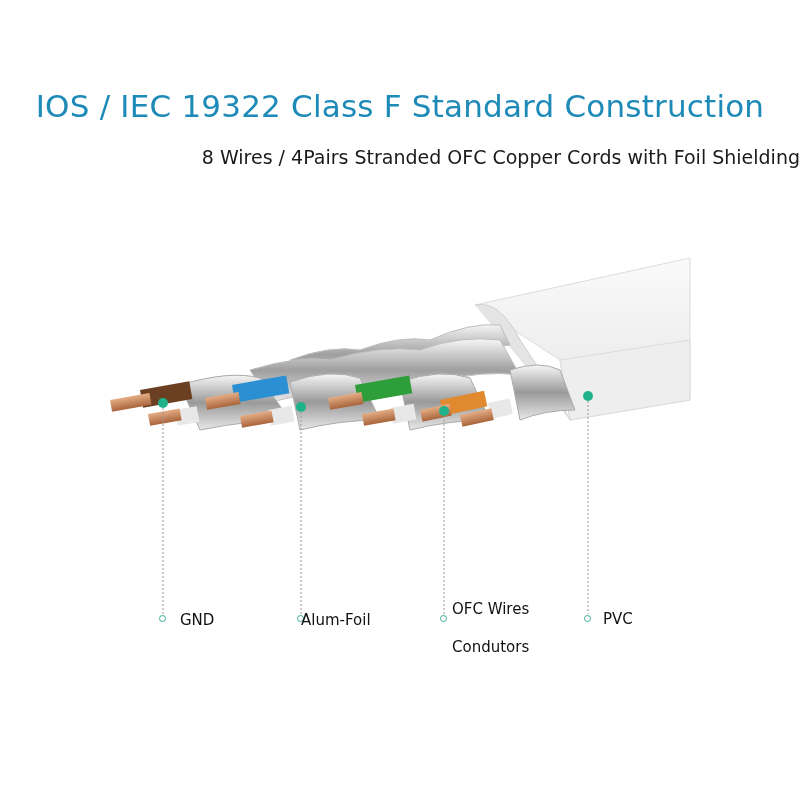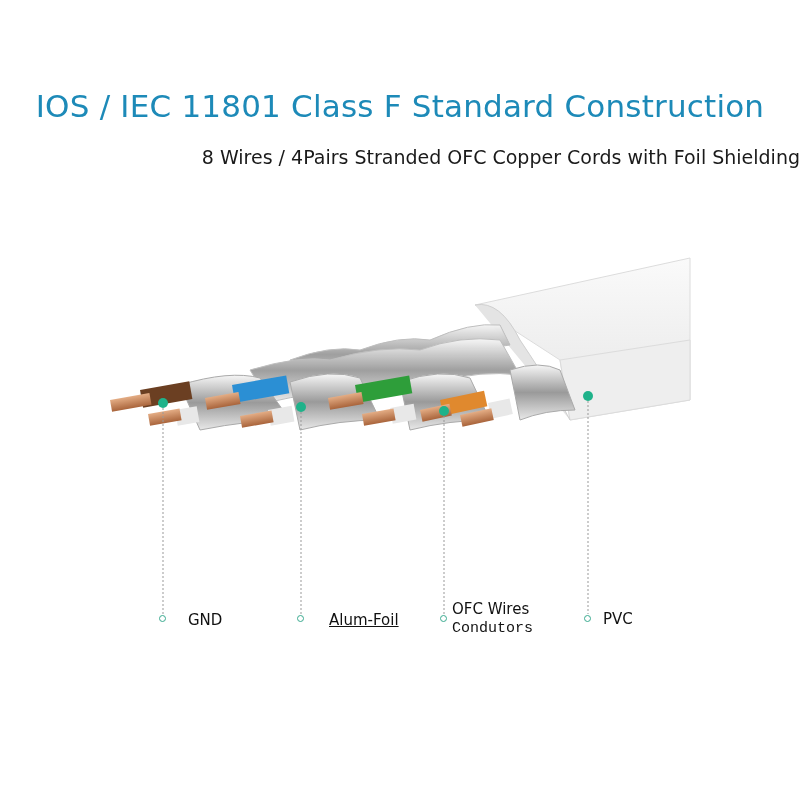--- a/index.html
+++ b/index.html
@@ -6,21 +6,21 @@
   body { width:800px; height:800px; background:#ffffff; position:relative; overflow:hidden; font-family:"DejaVu Sans", sans-serif; }
   .title { position:absolute; top:88px; left:0; width:800px; text-align:center; font-size:31px; color:#1d8ab8; letter-spacing:0.2px; }
   .subtitle { position:absolute; top:146px; left:0; width:800px; text-align:right; font-size:19px; color:#1a1a1a; }
   .illus { position:absolute; left:0; top:0; width:800px; height:800px; }
   .label { position:absolute; font-size:15px; color:#111; line-height:20px; }
   .ring { position:absolute; width:5px; height:5px; border:1.5px solid #3aaa90; border-radius:50%; background:#fff; }
 </style>
 </head>
 <body>
 
-<div class="title">IOS / IEC 11801 Class F Standard Construction</div>
+<div class="title">IOS / IEC 19322 Class F Standard Construction</div>
 <div class="subtitle">8 Wires / 4Pairs Stranded OFC Copper Cords with Foil Shielding</div>
 
 <svg class="illus" viewBox="0 0 800 800">
   <defs>
     <linearGradient id="foil" x1="0" y1="0" x2="0" y2="1">
       <stop offset="0" stop-color="#f6f6f6"></stop>
       <stop offset="0.5" stop-color="#9a9a9a"></stop>
       <stop offset="1" stop-color="#e8e8e8"></stop>
     </linearGradient>
     <linearGradient id="jacket" x1="0" y1="0" x2="0" y2="1">
@@ -87,25 +87,25 @@
   </g>
   <g fill="#1fb28a">
     <circle cx="163" cy="403" r="5"></circle>
     <circle cx="301" cy="407" r="5"></circle>
     <circle cx="444" cy="411" r="5"></circle>
     <circle cx="588" cy="396" r="5"></circle>
   </g>
 </svg>
 
 <span class="ring" style="left:159px;top:615px;"></span>
-<div class="label" style="left:180px;top:610px;margin-left:8px;">GND</div>
+<div class="label" style="left:180px;top:610px;">GND</div>
 
 <span class="ring" style="left:297px;top:615px;"></span>
-<div class="label" style="left:329px;top:610px;text-decoration:underline;">Alum-Foil</div>
+<div class="label" style="left:301px;top:610px;">Alum-Foil</div>
 
 <span class="ring" style="left:440px;top:615px;"></span>
 <div class="label" style="left:452px;top:599px;">
   <div>OFC Wires</div>
-  <div style="margin-top:0;font-family:Liberation Mono, monospace;">Condutors</div>
+  <div style="margin-top:18px;">Condutors</div>
 </div>
 
 <span class="ring" style="left:584px;top:615px;"></span>
 <div class="label" style="left:603px;top:609px;text-align:right;">PVC</div>
 
 </body></html>

